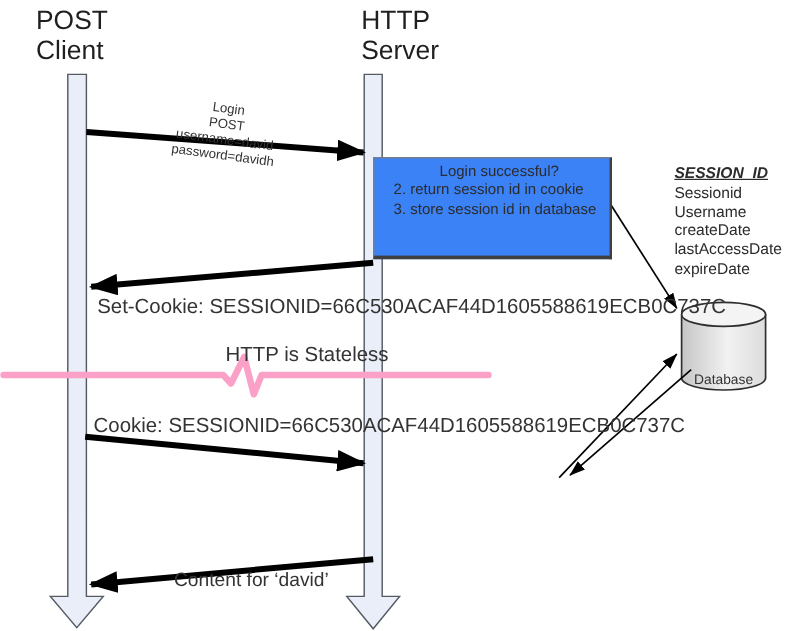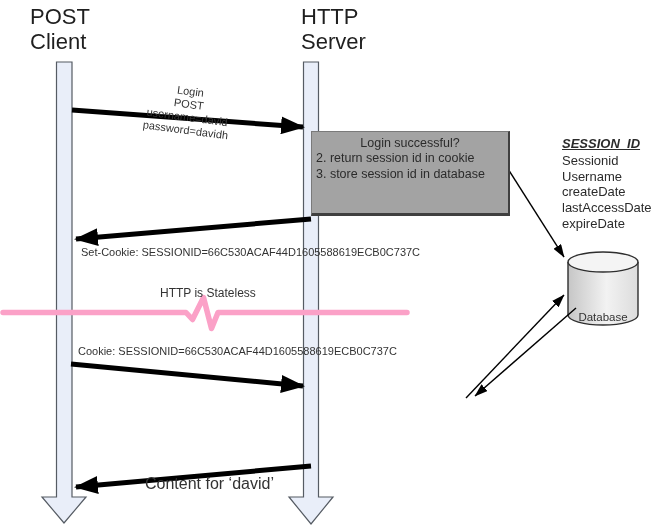--- a/index.html
+++ b/index.html
@@ -3,27 +3,27 @@
 <meta charset="utf-8">
 <style>
   html,body{margin:0;padding:0;background:#fff;}
   #stage{
     position:relative;width:658px;height:526px;background:#ffffff;overflow:hidden;
     font-family:"Liberation Sans","DejaVu Sans",sans-serif;color:#303030;
   }
   #diagram-svg{position:absolute;left:0;top:0;width:658px;height:526px;}
   .abs{position:absolute;}
   .actor-title{font-size:22px;line-height:25px;color:#1f1f1f;}
-  .msg-label{font-size:11px;white-space:nowrap;color:#333;}
+  .msg-label{font-size:17px;white-space:nowrap;color:#333;}
   .login-block{width:116px;text-align:center;font-size:11px;line-height:13px;
     transform:rotate(7.5deg);transform-origin:center center;color:#333;}
-  .stateless-label{font-size:12px;color:#333;white-space:nowrap;}
-  .note-box{box-sizing:border-box;background:#a3a3a3;
+  .stateless-label{font-size:17px;color:#333;white-space:nowrap;margin-left:28px;}
+  .note-box{box-sizing:border-box;background:#3b82f6;
     border:1px solid #7a7a7a;border-right:2px solid #3f3f3f;border-bottom:3px solid #3f3f3f;
-    font-size:12.5px;line-height:15.3px;color:#2b2b2b;padding:4px 4px 0 4px;}
+    font-size:12.5px;line-height:15.3px;color:#2b2b2b;padding:4px 4px 0 16px;}
   .note-title{text-align:center;}
   .note-item{text-align:left;white-space:pre;}
   .session-table{font-size:13px;line-height:15.8px;color:#2b2b2b;}
   .session-title{font-weight:bold;text-decoration:underline;margin-bottom:1px;white-space:pre;font-style:italic;}
   .db-label{font-size:11.5px;text-align:center;color:#333;}
 </style>
 </head>
 <body>
 
 <div id="stage">

